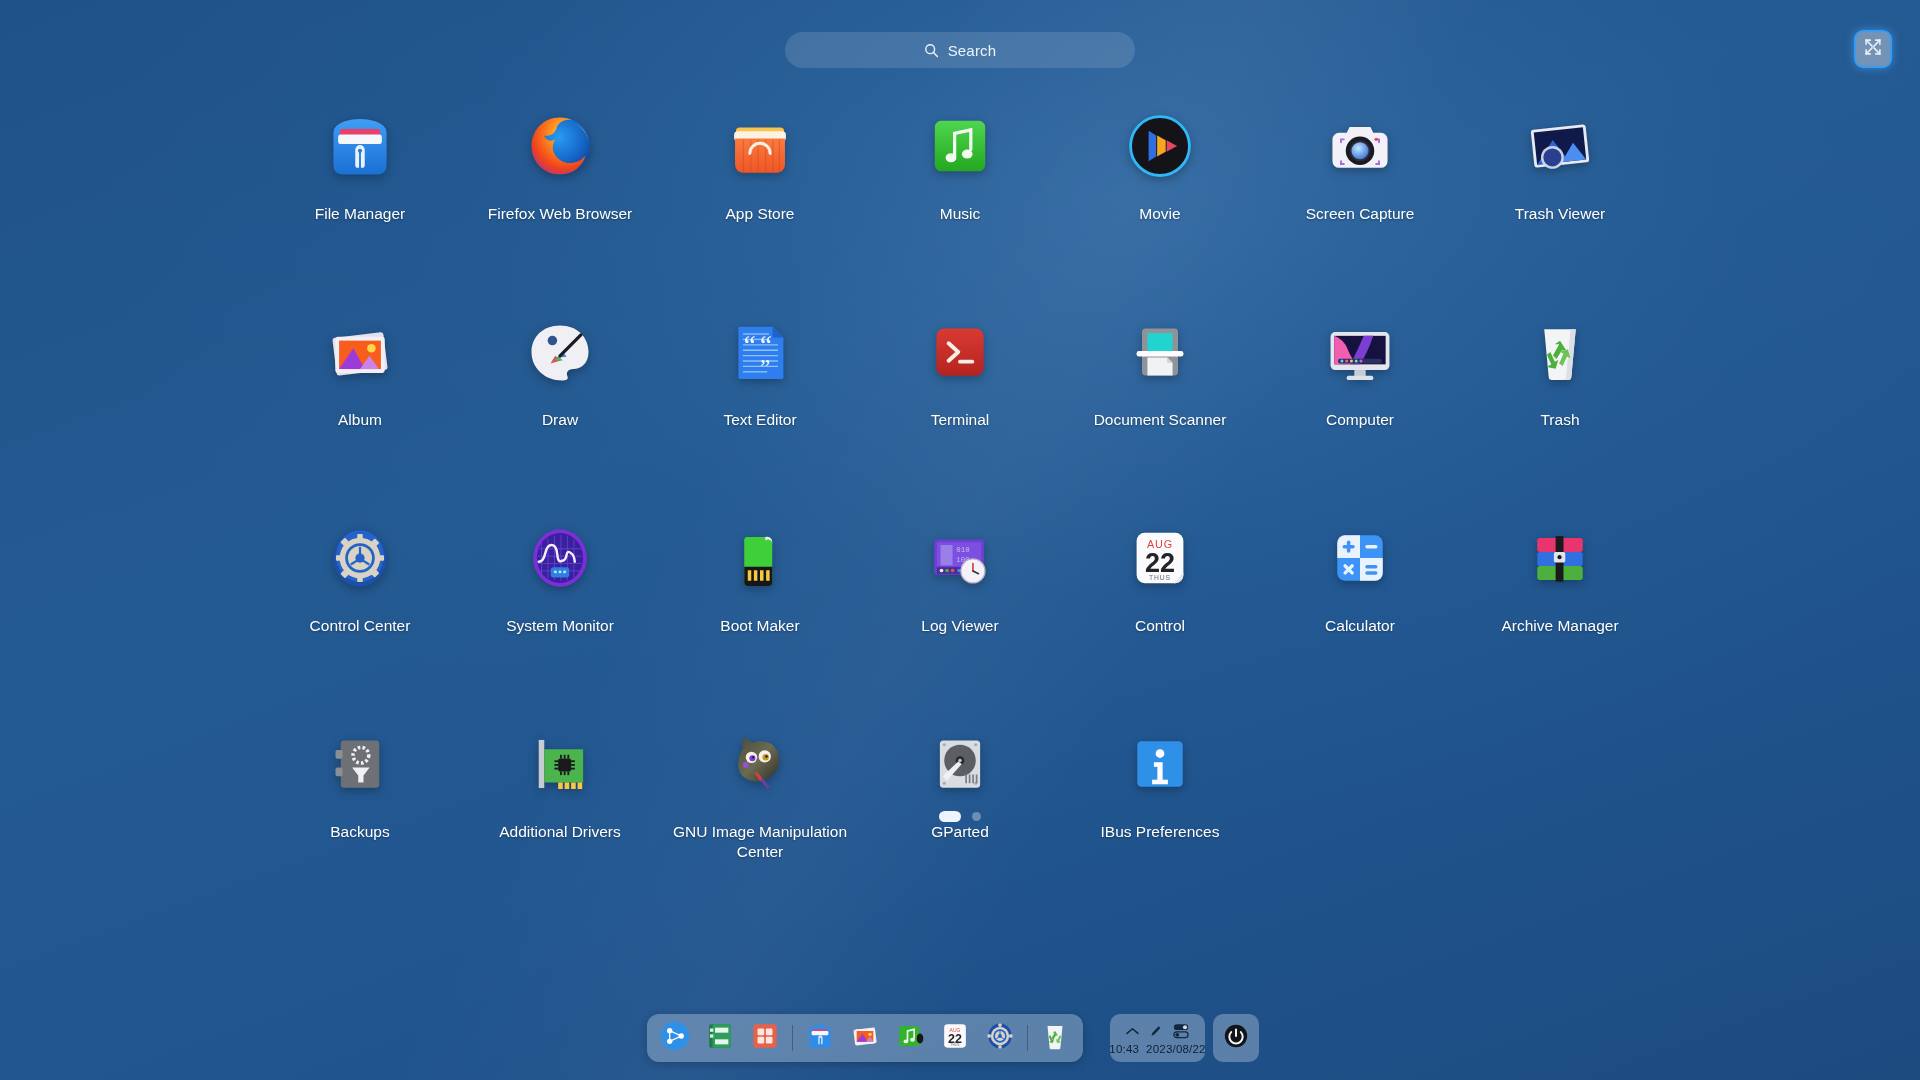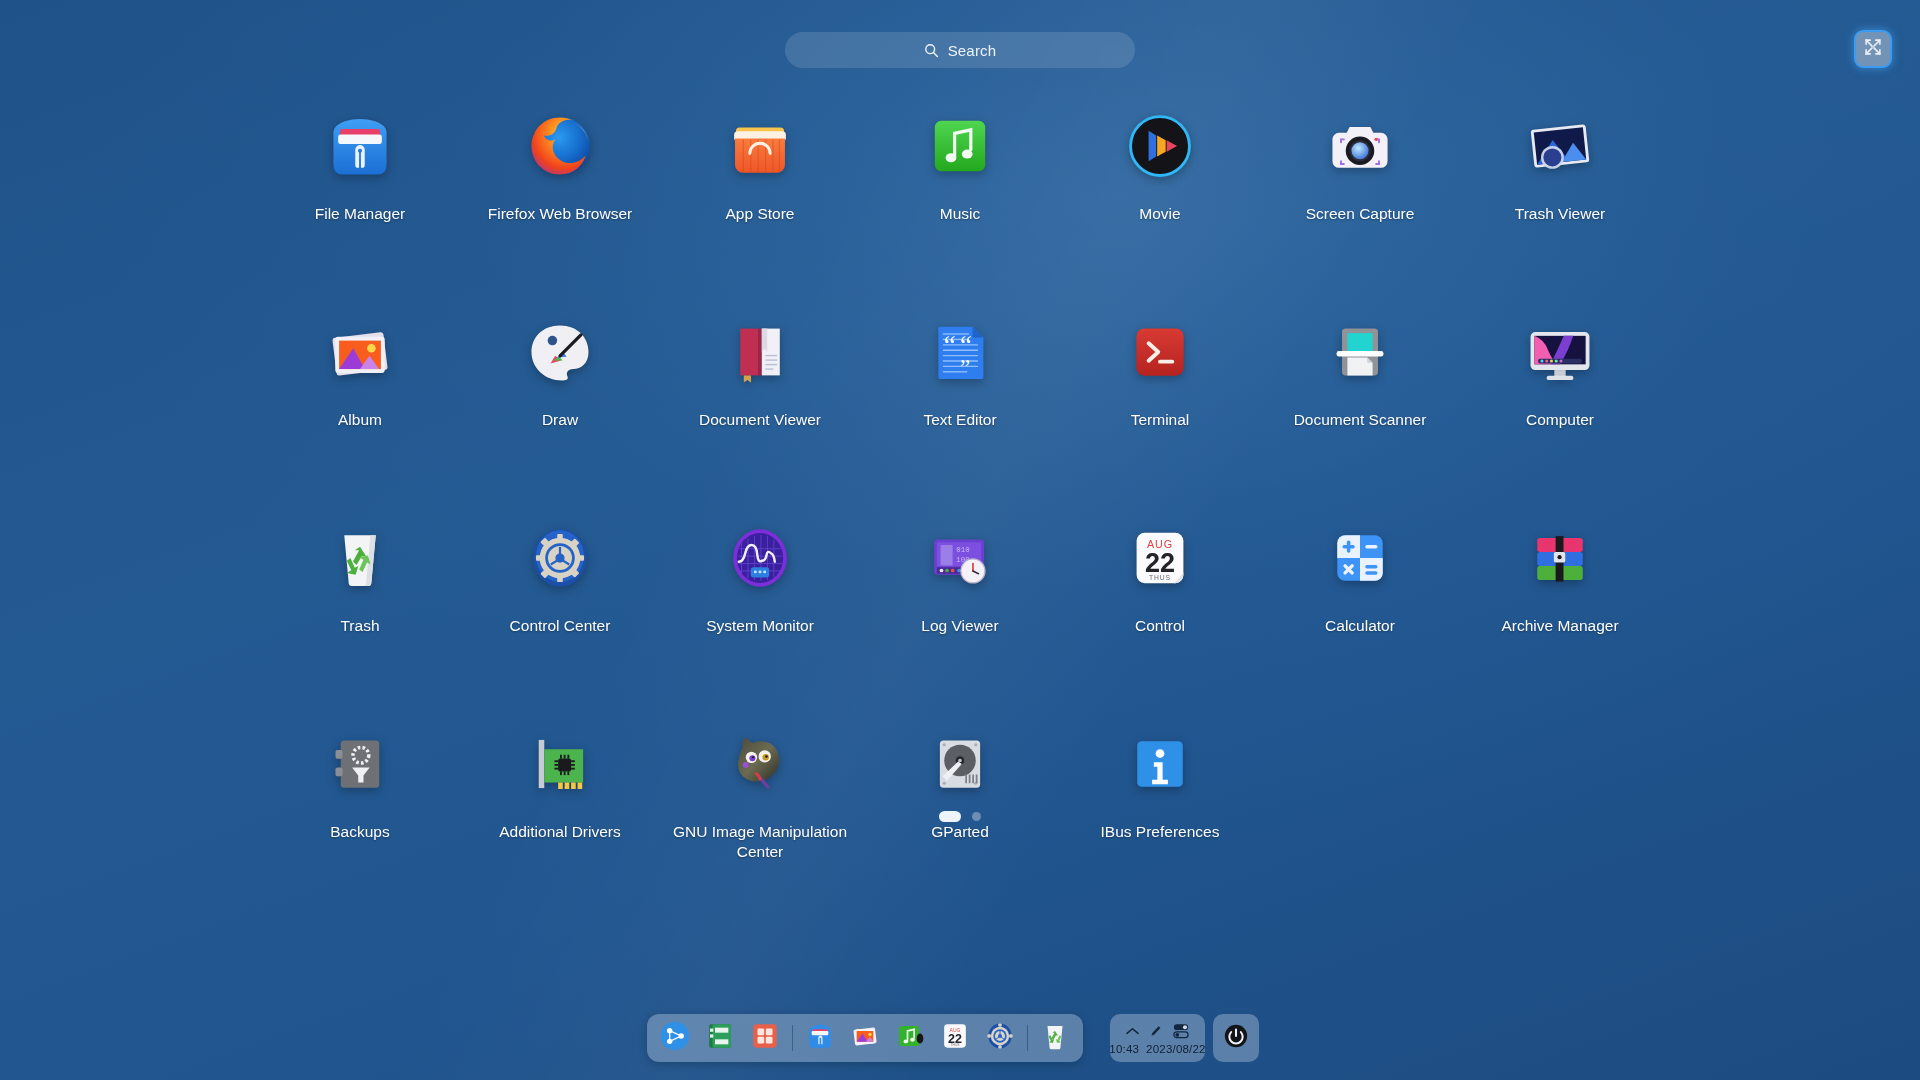--- a/index.html
+++ b/index.html
@@ -299,38 +299,20 @@
         <circle cx="32" cy="28" r="5" fill="#30538c"></circle>
         <path d="M30 52 l5 -8 l6 5 z" fill="#e8455f"></path>
         <path d="M33 49 l6 -4 l4 4 z" fill="#4ab84a"></path>
         <path d="M36 46 l8 -5 l3 4 z" fill="#3f7fe0"></path>
         <line x1="40" y1="44" x2="62" y2="22" stroke="#1b1b22" stroke-width="3.4" stroke-linecap="round"></line>
       </svg>
     </div>
     <div class="app-label">Draw</div>
   </div>
 
-  <div class="app">
-    <div class="icon-slot">
-      <svg width="72" height="72" viewBox="0 0 80 80">
-        <path d="M18 14 h20 v52 h-20 z" fill="#c02f52"></path>
-        <path d="M38 14 h4 v52 h-4 z" fill="#a12442"></path>
-        <path d="M42 14 h20 a0 0 0 0 1 0 0 v52 h-20 z" fill="#f2f0f7"></path>
-        <path d="M42 14 h6 v26 l-3 -4 l-3 4 z" fill="#dcd8e6"></path>
-        <g stroke="#b8c0d4" stroke-width="1.6">
-          <line x1="46" y1="44" x2="59" y2="44"></line>
-            <line x1="46" y1="49" x2="59" y2="49"></line>
-          <line x1="46" y1="54" x2="59" y2="54"></line>
-            <line x1="46" y1="59" x2="55" y2="59"></line>
-        </g>
-        <path d="M22 66 h8 v8 l-4 -3 l-4 3 z" fill="#d6a04a"></path>
-      </svg>
-    </div>
-    <div class="app-label">Document Viewer</div>
-  </div>
 
   <div class="app">
     <div class="icon-slot">
       <svg width="72" height="72" viewBox="0 0 80 80">
         <path d="M18 12 h36 l12 12 v44 a2 2 0 0 1-2 2 H18 a2 2 0 0 1-2-2 V14 a2 2 0 0 1 2-2 z" fill="#2f7ef0"></path>
         <path d="M54 12 l12 12 h-12 z" fill="#1f63c8"></path>
         <g stroke="#8fc0fa" stroke-width="1.5">
           <line x1="21" y1="20" x2="50" y2="20"></line>
             <line x1="21" y1="26" x2="50" y2="26"></line>
           <line x1="21" y1="32" x2="60" y2="32"></line>
@@ -472,20 +454,36 @@
         <g fill="#bfe4ff">
             <circle cx="35" cy="55" r="1.6"></circle>
             <circle cx="40" cy="55" r="1.6"></circle>
             <circle cx="45" cy="55" r="1.6"></circle>
           </g>
       </svg>
     </div>
     <div class="app-label">System Monitor</div>
   </div>
 
+  <div class="app">
+    <div class="icon-slot">
+      <svg width="70" height="70" viewBox="0 0 80 80">
+        <path d="M24 16 h24 a6 6 0 0 1 6 6 v46 a4 4 0 0 1-4 4 H26 a4 4 0 0 1-4-4 V22 a6 6 0 0 1 2 -6 z" fill="#3fcf3a"></path>
+        <path d="M46 16 a6 6 0 0 1 8 6 l0 3 a5 5 0 0 0-8 -5 z" fill="#e6ecef"></path>
+        <path d="M22 50 h32 v18 a4 4 0 0 1-4 4 H26 a4 4 0 0 1-4-4 z" fill="#161616"></path>
+        <g fill="#f5c842">
+          <rect x="26" y="54" width="4" height="12"></rect>
+            <rect x="33" y="54" width="4" height="12"></rect>
+          <rect x="40" y="54" width="4" height="12"></rect>
+            <rect x="47" y="54" width="4" height="12"></rect>
+        </g>
+      </svg>
+    </div>
+    <div class="app-label">Boot Maker</div>
+  </div>
 
   <div class="app">
     <div class="icon-slot">
       <svg width="74" height="74" viewBox="0 0 80 80">
         <rect x="12" y="20" width="54" height="38" rx="4" fill="#6b3fd0"></rect>
         <rect x="15" y="23" width="48" height="26" fill="#7c4fe0"></rect>
         <rect x="19" y="26" width="13" height="22" fill="#9b7fe8"></rect>
         <g fill="#cdbbf5" font-family="Liberation Mono, monospace" font-size="8">
           <text x="36" y="33">010</text>
             <text x="36" y="44">100</text>

